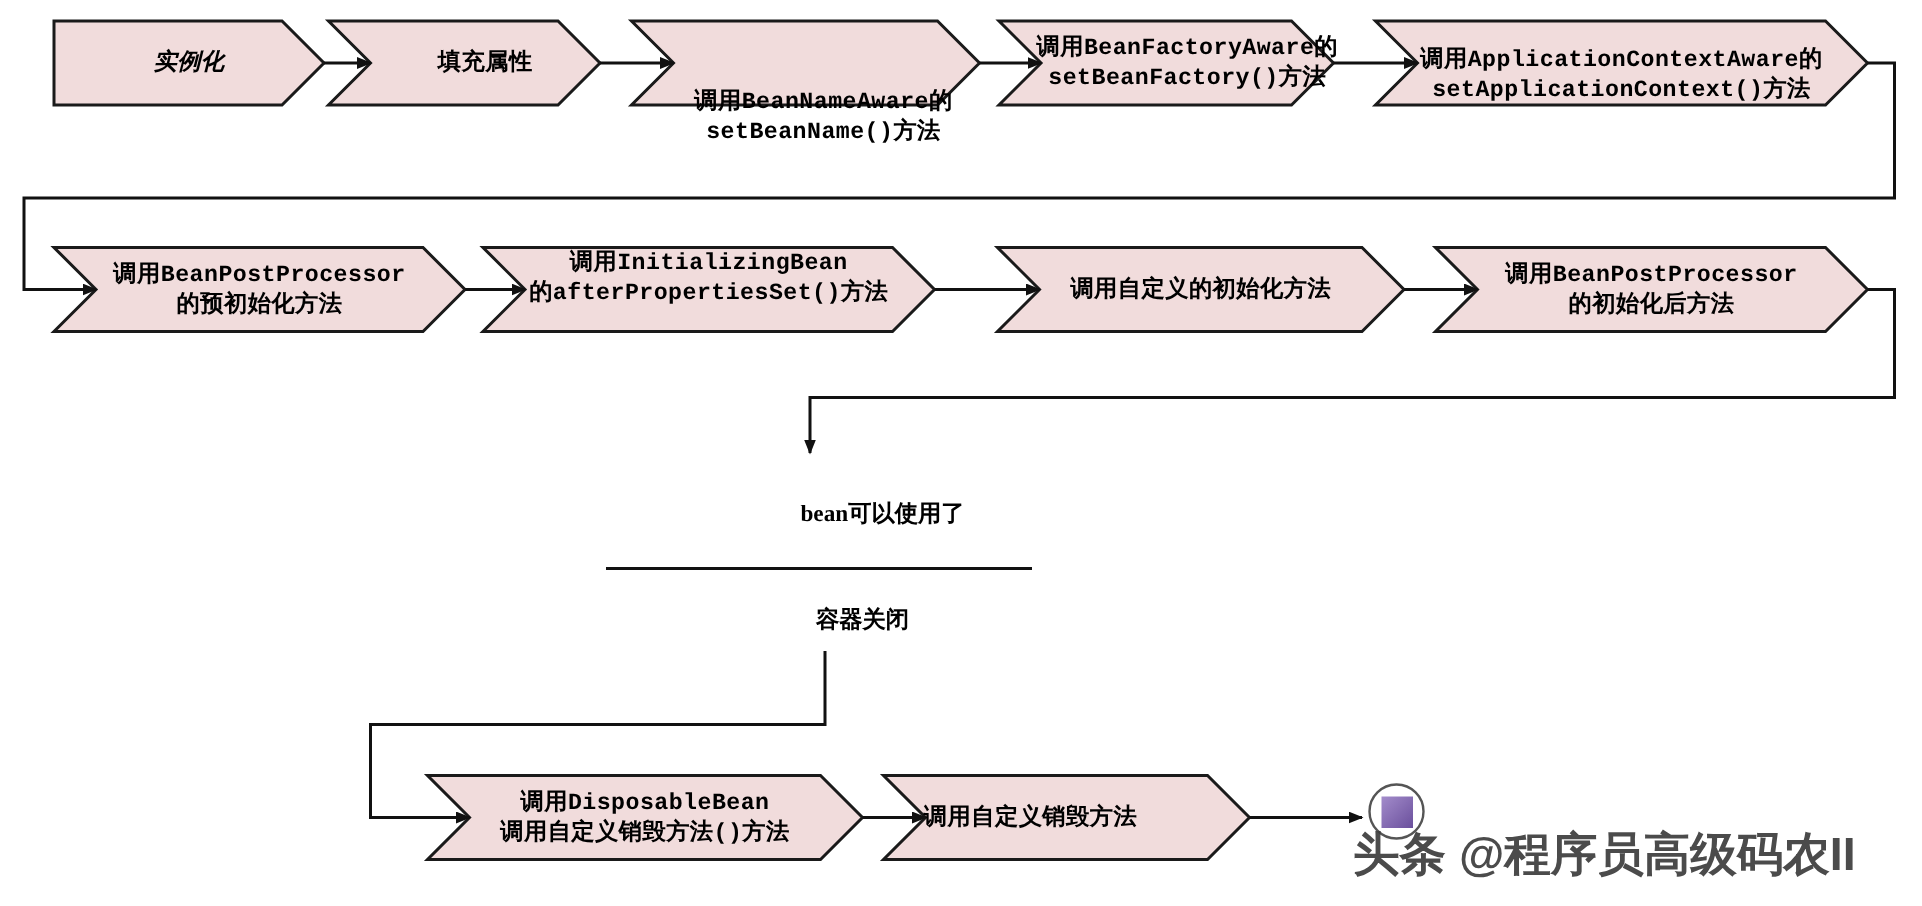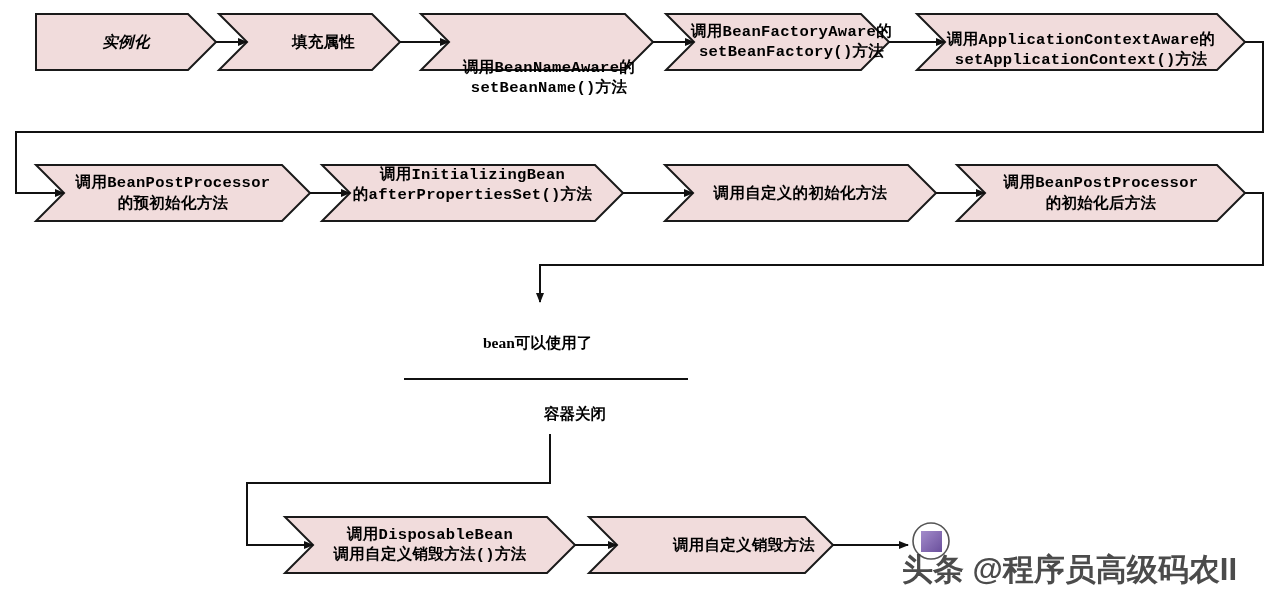--- a/index.html
+++ b/index.html
@@ -149,25 +149,25 @@
   <div class="chev-label" style="left:985px;top:165px;width:232px;height:56px;">
     <span class="ln mono">调用BeanPostProcessor</span>
     <span class="ln">的初始化后方法</span>
   </div>
 
   <div class="chev-label" style="left:313px;top:517px;width:234px;height:56px;">
     <span class="ln mono">调用DisposableBean</span>
     <span class="ln mono">调用自定义销毁方法()方法</span>
   </div>
 
-  <div class="chev-label" style="left:650px;top:517px;width:188px;height:56px;text-align:right;">
+  <div class="chev-label" style="left:593px;top:517px;width:188px;height:56px;text-align:right;">
     <span class="ln">调用自定义销毁方法</span>
   </div>
 
-  <div class="free-text" style="left:483px;top:333px;width:160px;text-align:left;">
+  <div class="free-text" style="left:483px;top:333px;width:160px;text-align:right;">
     <span>bean可以使用了</span>
   </div>
 
   <div class="free-text" style="left:510px;top:404px;width:96px;text-align:right;">
     <span>容器关闭</span>
   </div>
 
   <div class="wm" style="left:902px;top:553px;">
     <span>头条 @程序员高级码农II</span>
   </div>

